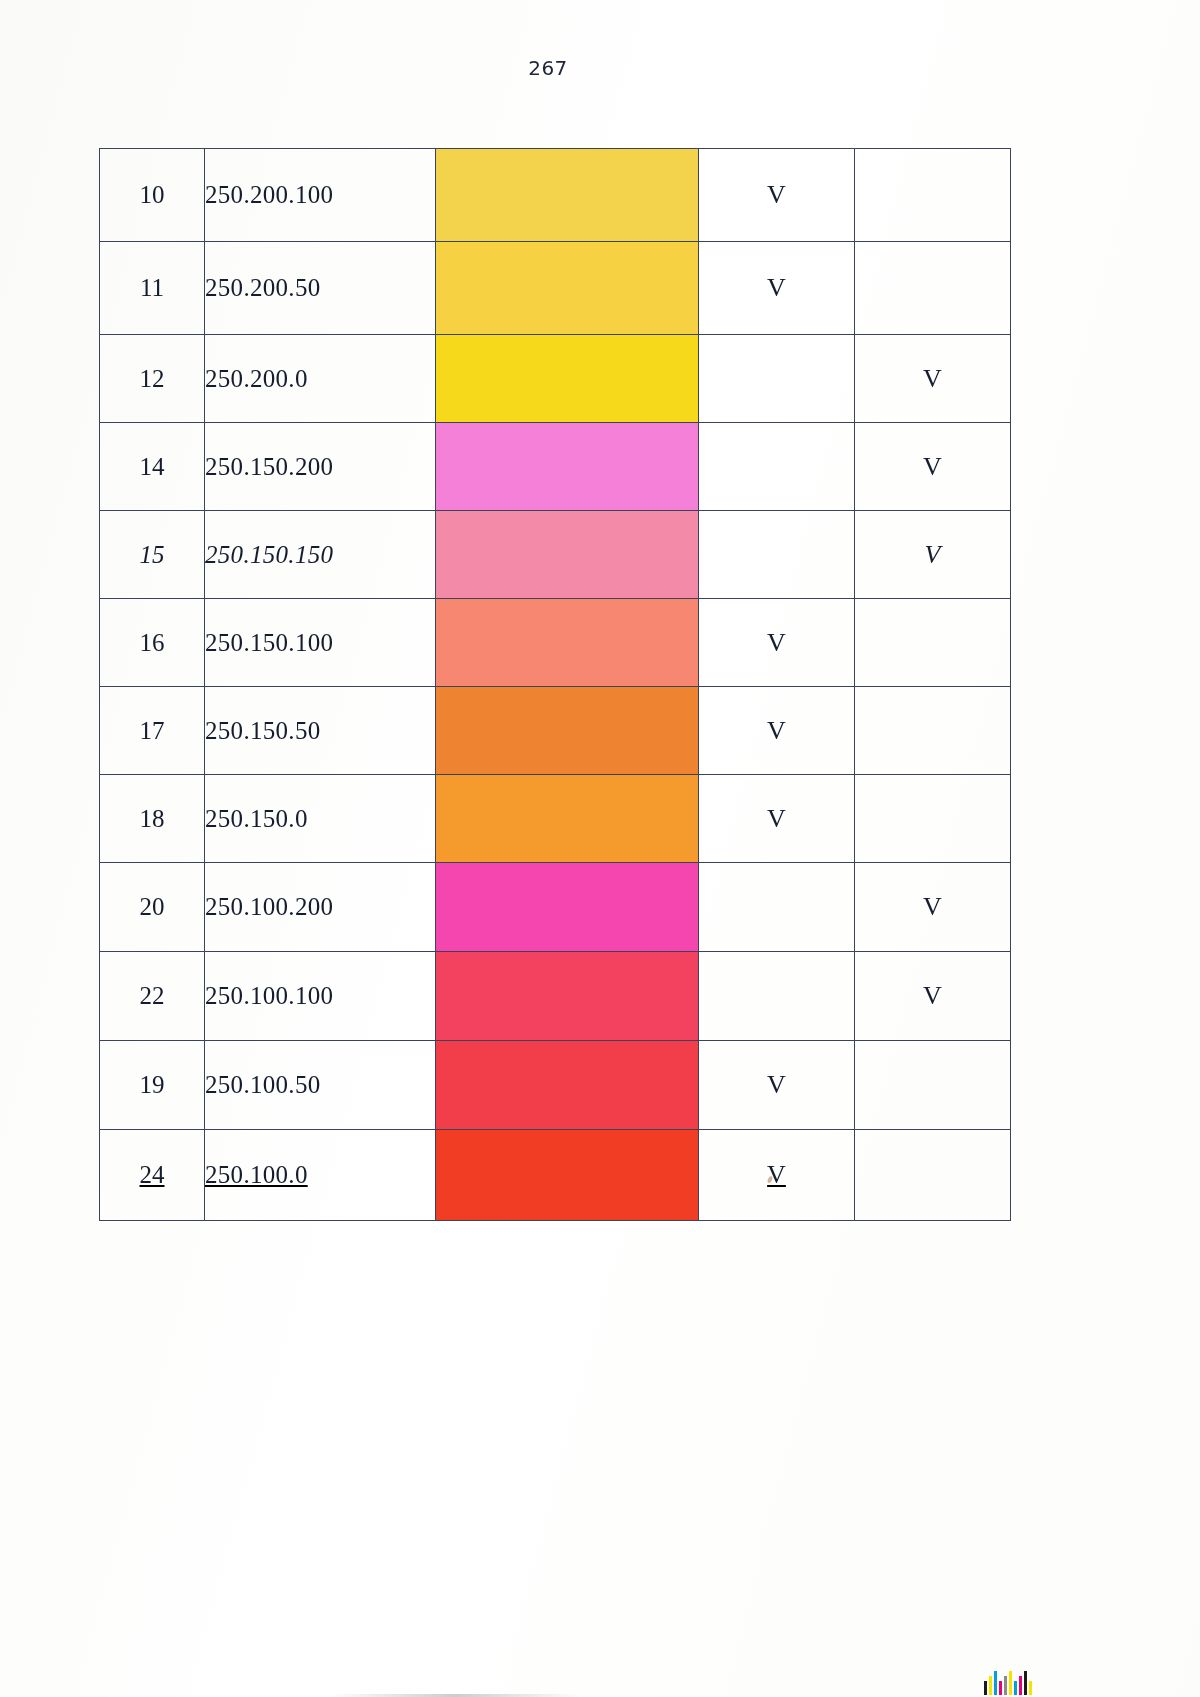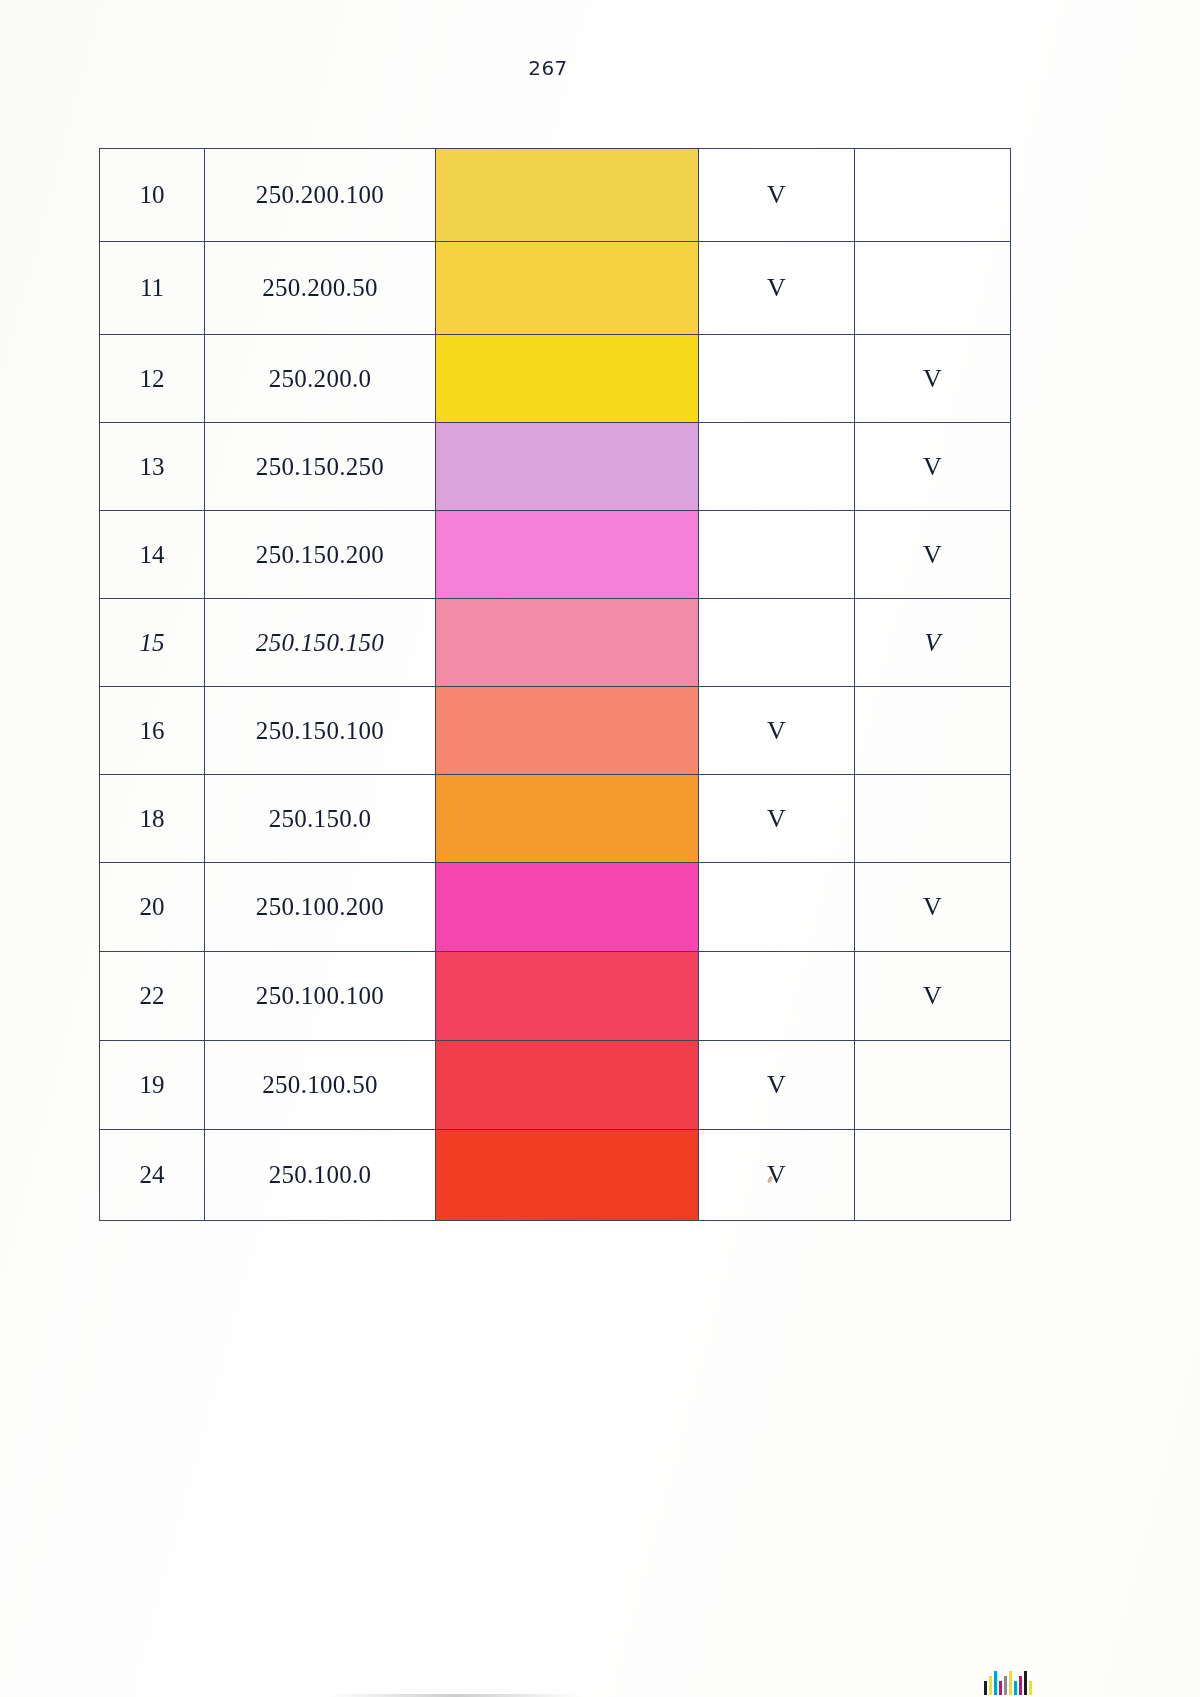--- a/index.html
+++ b/index.html
@@ -47,21 +47,21 @@
 
   #color-table td {
     border: 1.4px solid #3a4358;
     padding: 0;
     vertical-align: middle;
     font-size: 25px;
     color: #141c2e;
   }
 
   .c-index  { width: 104px; text-align: center; }
-  .c-rgb    { width: 230px; text-align: center; letter-spacing: 0.3px; }
+  .c-rgb    { width: 230px; letter-spacing: 0.3px; }
   .c-swatch { width: 262px; padding: 0 !important; }
   .c-mark   { width: 155px; text-align: center; }
 
   .swatch-fill {
     display: block;
     width: 100%;
     height: 100%;
     min-height: 40px;
     position: relative;
   }
@@ -149,29 +149,20 @@
         <tr style="height: 87px;">
           <td class="c-index">12</td>
           <td class="c-rgb">250.200.0</td>
           <td class="c-swatch">
             <span class="swatch-fill" style="background: rgb(248, 218, 24); height: 87px;"></span>
           </td>
           <td class="c-mark"></td>
           <td class="c-mark"><span class="mark-glyph">V</span></td>
         </tr>
         <tr style="height: 87px;">
-          <td class="c-index">13</td>
-          <td class="c-rgb">250.150.250</td>
-          <td class="c-swatch">
-            <span class="swatch-fill" style="background: rgb(220, 163, 220); height: 87px;"></span>
-          </td>
-          <td class="c-mark"></td>
-          <td class="c-mark"><span class="mark-glyph">V</span></td>
-        </tr>
-        <tr style="height: 87px;">
           <td class="c-index">14</td>
           <td class="c-rgb">250.150.200</td>
           <td class="c-swatch">
             <span class="swatch-fill" style="background: rgb(247, 127, 216); height: 87px;"></span>
           </td>
           <td class="c-mark"></td>
           <td class="c-mark"><span class="mark-glyph">V</span></td>
         </tr>
         <tr style="height: 87px; font-style: italic;">
           <td class="c-index">15</td>
@@ -185,20 +176,29 @@
         <tr style="height: 87px;">
           <td class="c-index">16</td>
           <td class="c-rgb">250.150.100</td>
           <td class="c-swatch">
             <span class="swatch-fill" style="background: rgb(248, 134, 111); height: 87px;"></span>
           </td>
           <td class="c-mark"><span class="mark-glyph">V</span></td>
           <td class="c-mark"></td>
         </tr>
         <tr style="height: 87px;">
+          <td class="c-index">17</td>
+          <td class="c-rgb">250.150.50</td>
+          <td class="c-swatch">
+            <span class="swatch-fill" style="background: rgb(240, 132, 47); height: 87px;"></span>
+          </td>
+          <td class="c-mark"><span class="mark-glyph">V</span></td>
+          <td class="c-mark"></td>
+        </tr>
+        <tr style="height: 87px;">
           <td class="c-index">18</td>
           <td class="c-rgb">250.150.0</td>
           <td class="c-swatch">
             <span class="swatch-fill" style="background: rgb(247, 155, 43); height: 87px;"></span>
           </td>
           <td class="c-mark"><span class="mark-glyph">V</span></td>
           <td class="c-mark"></td>
         </tr>
         <tr style="height: 88px;">
           <td class="c-index">20</td>
@@ -220,21 +220,21 @@
         </tr>
         <tr style="height: 88px;">
           <td class="c-index">19</td>
           <td class="c-rgb">250.100.50</td>
           <td class="c-swatch">
             <span class="swatch-fill" style="background: rgb(243, 60, 72); height: 88px;"></span>
           </td>
           <td class="c-mark"><span class="mark-glyph">V</span></td>
           <td class="c-mark"></td>
         </tr>
-        <tr style="height: 90px;">
+        <tr style="height: 90px; text-decoration: underline;">
           <td class="c-index">24</td>
           <td class="c-rgb">250.100.0</td>
           <td class="c-swatch">
             <span class="swatch-fill" style="background: rgb(242, 59, 32); height: 90px;"></span>
           </td>
           <td class="c-mark"><span class="mark-glyph">V</span></td>
           <td class="c-mark"></td>
         </tr>
       </tbody>
   </table>

